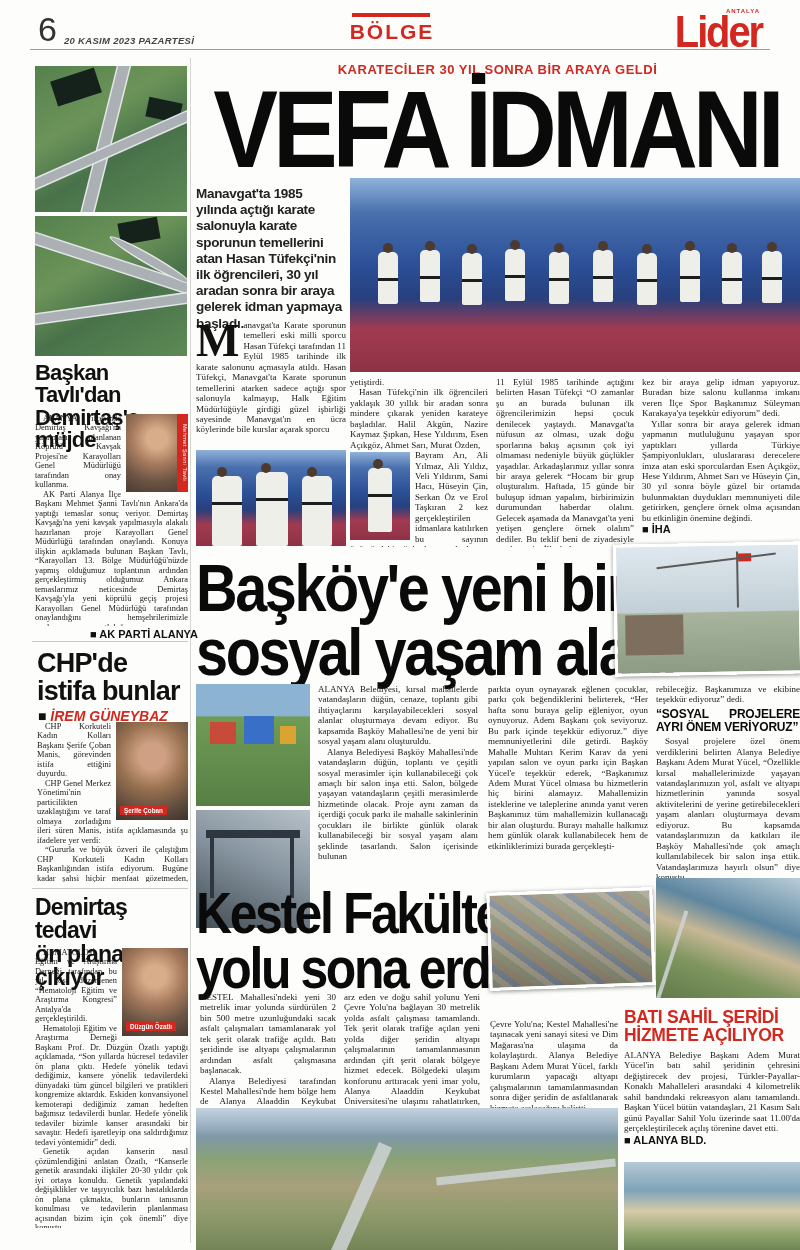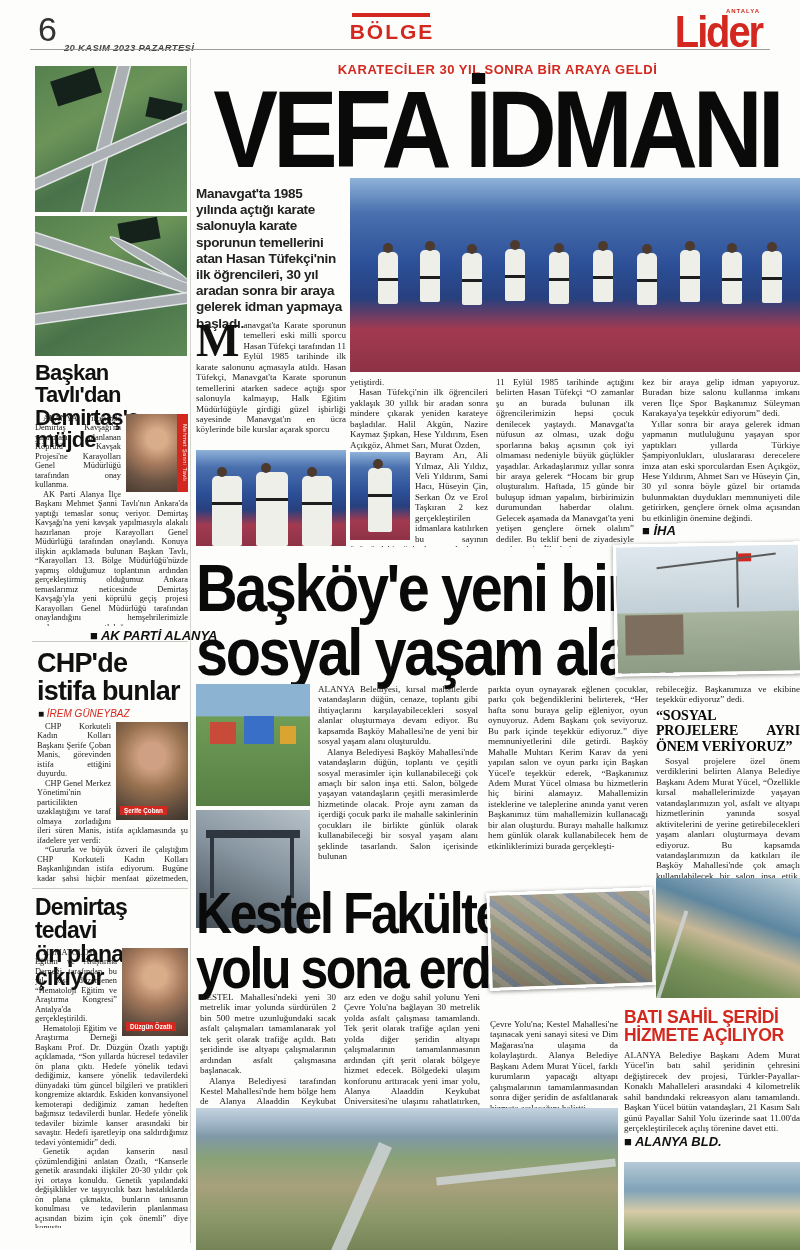--- a/index.html
+++ b/index.html
@@ -17,31 +17,31 @@
   .v-rule{width:1px;background:#d5d5d0;}
   .h-rule{height:1px;background:#c9c9c4;}
   
   .kicker{font-family:"Liberation Sans",sans-serif;font-weight:bold;font-size:13px;color:#d3281f;text-align:center;letter-spacing:.5px;}
   .mega{font-family:"Liberation Sans",sans-serif;font-weight:bold;color:#0a0a0a;white-space:nowrap;
         font-size:97px;letter-spacing:-5px;line-height:.92;text-align:center;transform:scale(1.0,1.12);transform-origin:center top;}
   .big-cond{font-family:"Liberation Sans",sans-serif;font-weight:bold;color:#0a0a0a;white-space:nowrap;
         letter-spacing:-2.5px;line-height:.95;transform:scale(.96,1.12);transform-origin:left top;}
   .sb-head{font-family:"Liberation Sans",sans-serif;font-weight:bold;font-size:22px;line-height:1.02;color:#111;letter-spacing:-.8px;}
   .red-head{font-family:"Liberation Sans",sans-serif;font-weight:bold;font-size:17.5px;line-height:1.05;color:#d3281f;letter-spacing:-.3px;}
-  .subhead{font-family:Liberation Serif, serif;font-weight:bold;font-size:14px;line-height:1.1;color:#0a0a0a;letter-spacing:-.2px;margin:3px 0 2px 0;}
+  .subhead{font-family:Liberation Sans, sans-serif;font-weight:bold;font-size:12px;line-height:1.1;color:#0a0a0a;letter-spacing:-.2px;margin:3px 0 2px 0;}
   
   .bt{font-size:9px;line-height:1.16;text-align:justify;}
   .bt p{margin:0;text-indent:9px;}
   .bt p.noind{text-indent:0;}
   .sb-bt{font-size:8.4px;line-height:1.13;text-align:justify;}
   .sb-bt p{margin:0;text-indent:8px;}
   .intro{font-family:"Liberation Sans",sans-serif;font-weight:bold;font-size:13.5px;line-height:1.2;color:#222;letter-spacing:-.3px;}
   .dropcap{float:left;font-family:"Liberation Serif",serif;font-weight:bold;font-size:46px;line-height:.82;padding:2px 4px 0 0;color:#111;}
-  .credit{font-family:"Liberation Sans",sans-serif;font-weight:bold;font-size:13px;color:#111;font-style:italic;}
-  .byline{font-family:"Liberation Sans",sans-serif;font-weight:normal;font-style:italic;font-size:10px;color:#d3281f;}
+  .credit{font-family:"Liberation Sans",sans-serif;font-weight:bold;font-size:11px;color:#111;}
+  .byline{font-family:"Liberation Sans",sans-serif;font-weight:bold;font-style:italic;font-size:14px;color:#d3281f;}
   .byline .mk{color:#111;font-style:normal;}
   
   .photo{position:absolute;overflow:hidden;background:#8a8a8a;}
   .frame{border:3px solid #fff;box-shadow:0 1px 4px rgba(0,0,0,.45);}
   .float-photo{float:right;position:relative;overflow:hidden;margin:0 0 3px 5px;}
   .plabel{position:absolute;left:4px;bottom:5px;background:#d3281f;color:#fff;
           font-family:"Liberation Sans",sans-serif;font-weight:bold;font-size:6.3px;padding:1px 4px;white-space:nowrap;}
   .vlabel{position:absolute;right:0;top:0;bottom:0;width:11px;background:#d3281f;color:#fff;
           font-family:"Liberation Sans",sans-serif;font-size:5.5px;writing-mode:vertical-rl;text-align:center;letter-spacing:.5px;}
   
@@ -66,21 +66,21 @@
   .ph-stripe{position:absolute;background:#cfd3d6;opacity:.85;}
   .flagpole{position:absolute;width:2px;background:#5a5a5a;}
   .flag{position:absolute;width:13px;height:8px;background:#d3281f;}
 </style>
 </head>
 <body>
 
 <div id="page">
 
   <div class="abs pagenum" style="left:38px;top:10px;">6</div>
-  <div class="abs pagedate" style="left:64px;top:42px;">20 KASIM 2023 PAZARTESİ</div>
+  <div class="abs pagedate" style="left:64px;top:35px;">20 KASIM 2023 PAZARTESİ</div>
   <div class="abs section-bar" style="left:352px;top:13px;width:78px;"></div>
   <div class="abs section" style="left:312px;top:20px;width:160px;">BÖLGE</div>
   <div class="abs masthead-sub" style="right:40px;top:8px;">ANTALYA</div>
   <div class="abs masthead" style="right:38px;top:8px;">Lider</div>
   <div class="abs header-rule" style="left:30px;top:49px;width:740px;"></div>
   <div class="abs v-rule" style="left:190px;top:58px;height:1185px;"></div>
 
   <div class="photo ph-interchange" style="left:35px;top:66px;width:152px;height:146px;">
     <div class="ph-dark" style="left:18px;top:8px;width:46px;height:26px;transform:rotate(-18deg);"></div>
     <div class="ph-dark" style="right:6px;top:34px;width:34px;height:20px;transform:rotate(12deg);"></div>

